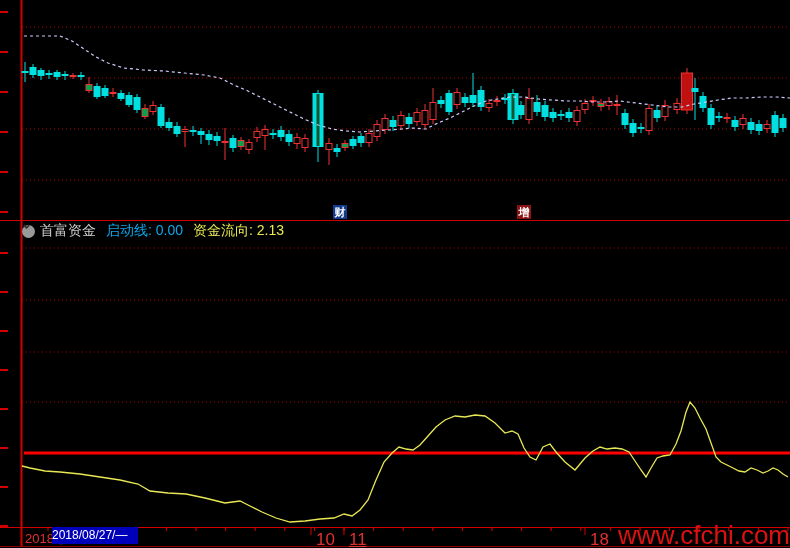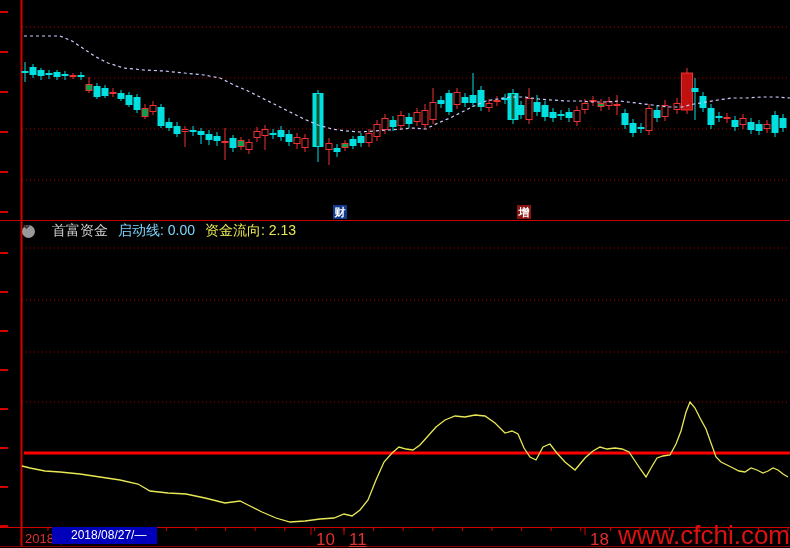--- a/index.html
+++ b/index.html
@@ -10,32 +10,32 @@
   .stage svg{position:absolute;left:0;top:0;}
   .indicator-row{
     position:absolute;left:22px;top:222px;height:18px;
     display:flex;align-items:center;font-size:14px;white-space:nowrap;
   }
   .collapse-icon{
     width:13px;height:13px;border-radius:50%;background:#999;
     display:inline-flex;align-items:center;justify-content:center;margin-right:5px;
     cursor:pointer;
   }
-  .ind-name{color:#cfcfcf;margin-right:10px;margin-left:12px;}
+  .ind-name{color:#cfcfcf;margin-right:10px;}
   .ind-field{margin-right:10px;}
-  .fld-red{color:#7dd3fc;text-align:right;}
+  .fld-red{color:#0ea5e9;text-align:right;}
   .fld-yellow{color:#e8e855;}
   .event-marker{
     position:absolute;top:205px;width:14px;height:14px;
     color:#fff;font-size:11px;line-height:14px;text-align:center;font-weight:bold;
   }
   .year-label{position:absolute;left:25px;top:530px;color:#e03030;font-size:13px;}
   .date-box{
     position:absolute;left:52px;top:527px;width:86px;height:17px;background:#0000bb;
-    color:#fff;font-size:12px;line-height:17px;padding-left:19px;z-index:3;
+    color:#fff;font-size:12px;line-height:17px;padding-left:0;z-index:3;
   }
   .month-label{position:absolute;top:530px;color:#e03030;font-size:17px;z-index:2;}
   .watermark{
     position:absolute;right:0;bottom:-3px;color:#dd1111;font-size:26px;z-index:4;
     letter-spacing:0px;
   }
 </style>
 </head>
 <body>
 

